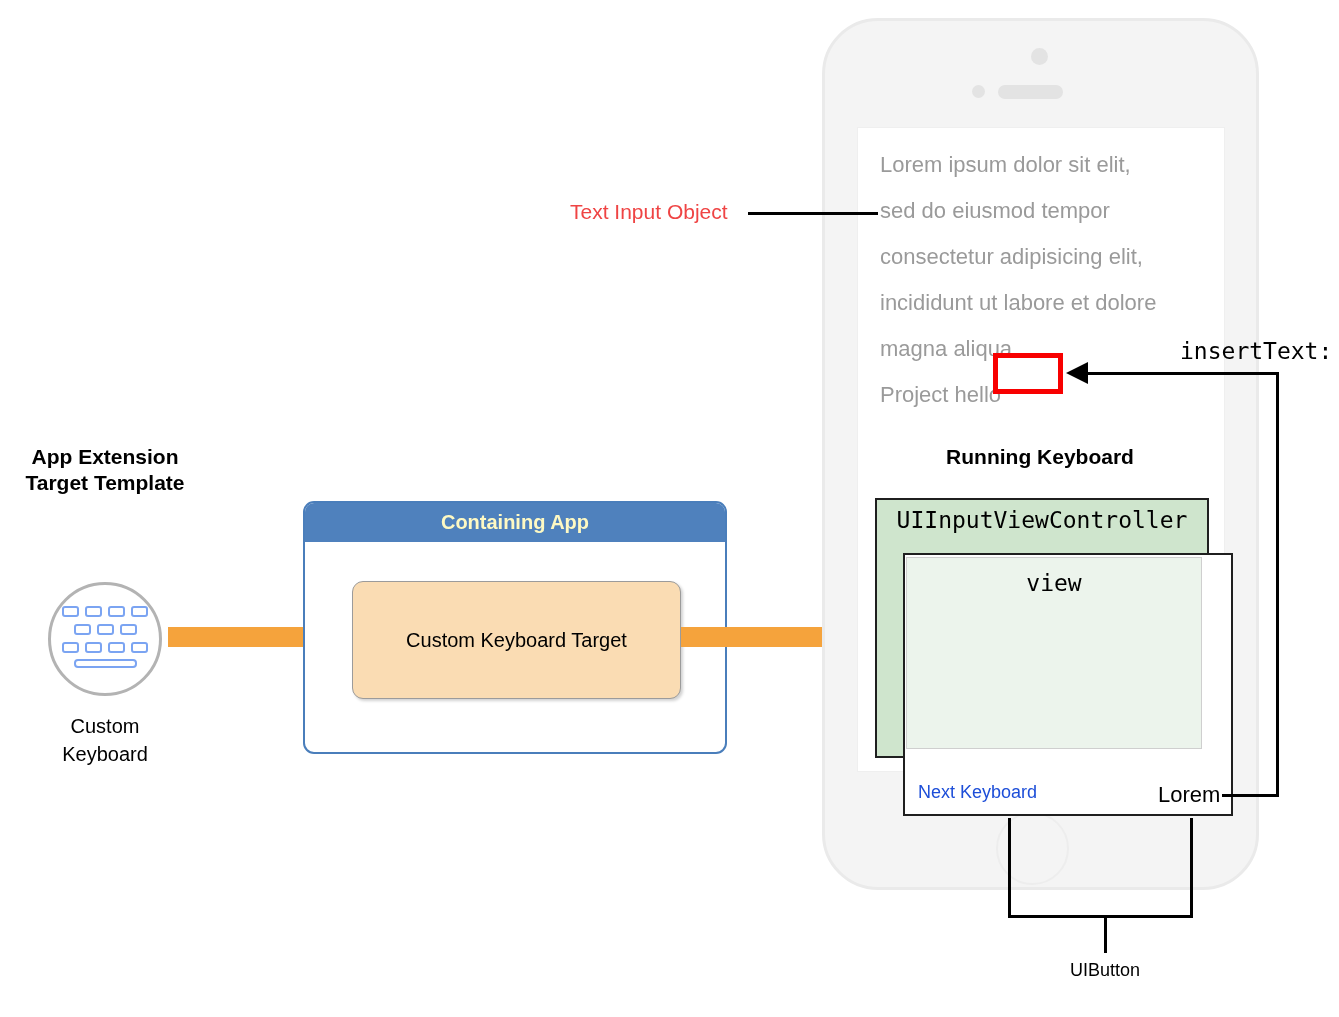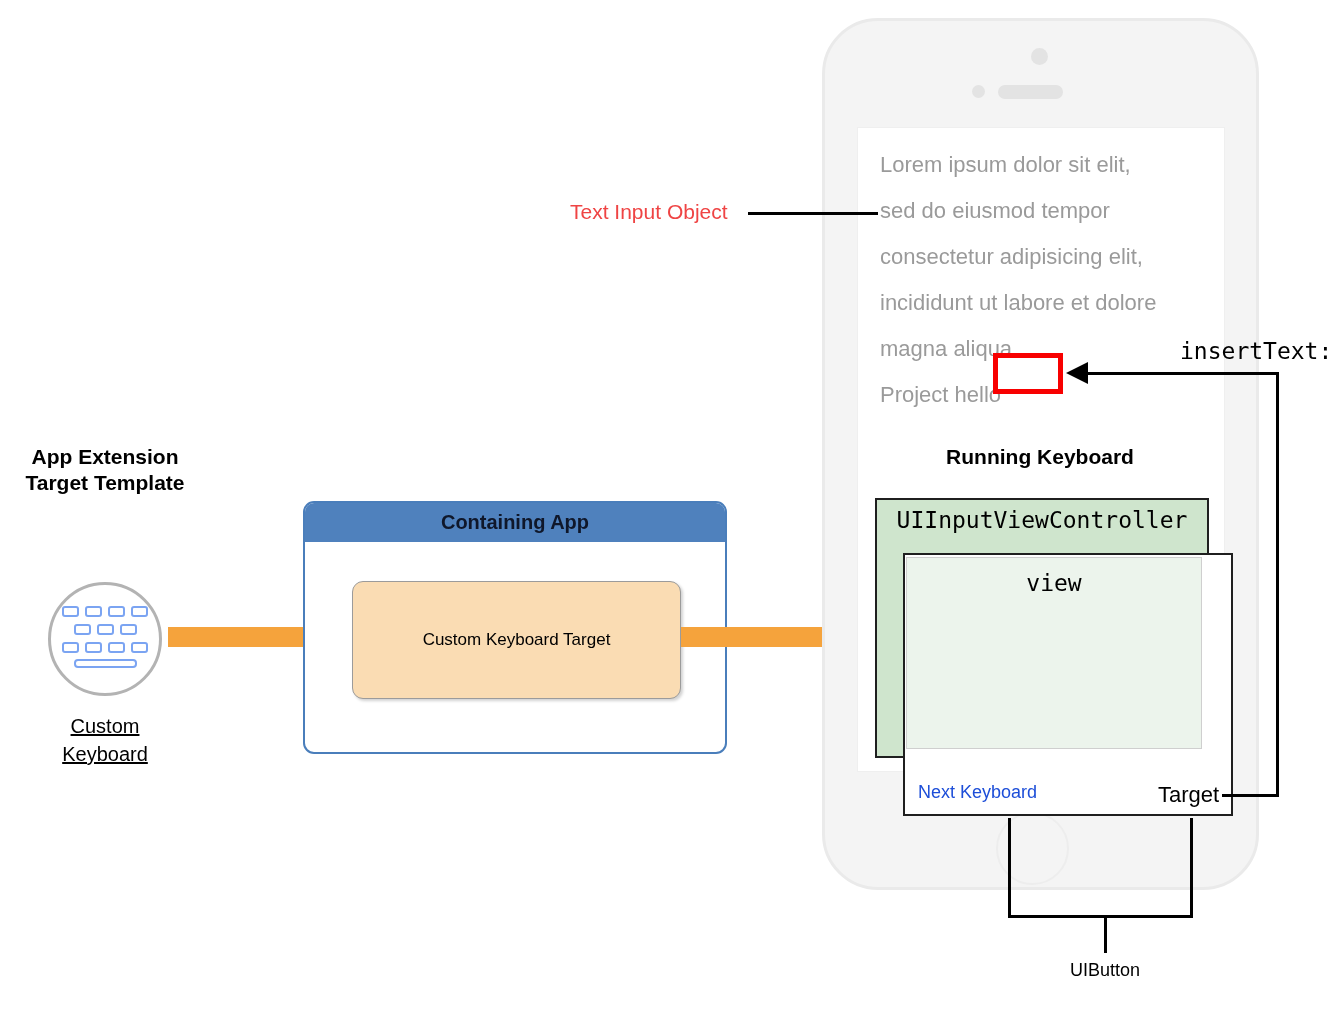--- a/index.html
+++ b/index.html
@@ -57,21 +57,20 @@
 
   #tmpl-caption {
     position: absolute;
     left: 0px; top: 712px;
     width: 210px;
     text-align: center;
     font-size: 20px;
     color: #000;
     line-height: 28px;
     white-space: pre-line;
-    text-decoration: underline;
   }
 
   
   .arrow-shaft {
     position: absolute;
     background: #f5a33c;
     height: 20px;
   }
   .arrow-head {
     position: absolute;
@@ -93,40 +92,40 @@
     background: #ffffff;
     box-sizing: border-box;
     overflow: hidden;
   }
   #containing-app-header {
     position: absolute;
     left: 0; top: 0;
     width: 100%;
     height: 39px;
     background: #4f81bd;
-    color: #0f172a;
+    color: #fef9c3;
     font-weight: bold;
     font-size: 20px;
     line-height: 39px;
     text-align: center;
   }
 
   #keyboard-target {
     position: absolute;
     left: 352px; top: 581px;
     width: 329px; height: 118px;
     background: #fadcb3;
     border: 1.5px solid #9b9b9b;
     border-radius: 11px;
     box-sizing: border-box;
     box-shadow: 2px 2px 3px rgba(0,0,0,0.18);
     display: flex;
     align-items: center;
     justify-content: center;
-    font-size: 17px;
+    font-size: 20px;
     color: #000;
   }
 
   
   #phone {
     position: absolute;
     left: 822px; top: 18px;
     width: 437px; height: 872px;
     background: #f4f4f4;
     border: 3px solid #eaeaea;
@@ -362,21 +361,21 @@
 
   <div id="uiinputvc">
     <div id="uiinputvc-label">UIInputViewController</div>
   </div>
 
   <div id="view-outer"></div>
   <div id="view-inner"></div>
   <div id="view-label">view</div>
 
   <div id="btn-next-kb">Next Keyboard</div>
-  <div id="btn-hello">Target</div>
+  <div id="btn-hello">Lorem</div>
 
   <div id="callout-text-input-label">Text Input Object</div>
   <div id="callout-text-input-line"></div>
 
   <div id="insert-text-label">insertText:</div>
 
   <div class="line-v" style="left:1276px; top:373px; height:422px;"></div>
 
   <div class="line-h" style="left:1080px; top:372px; width:199px;"></div>
   <div class="arrow-left-head" style="left:1066px; top:362px;"></div>

